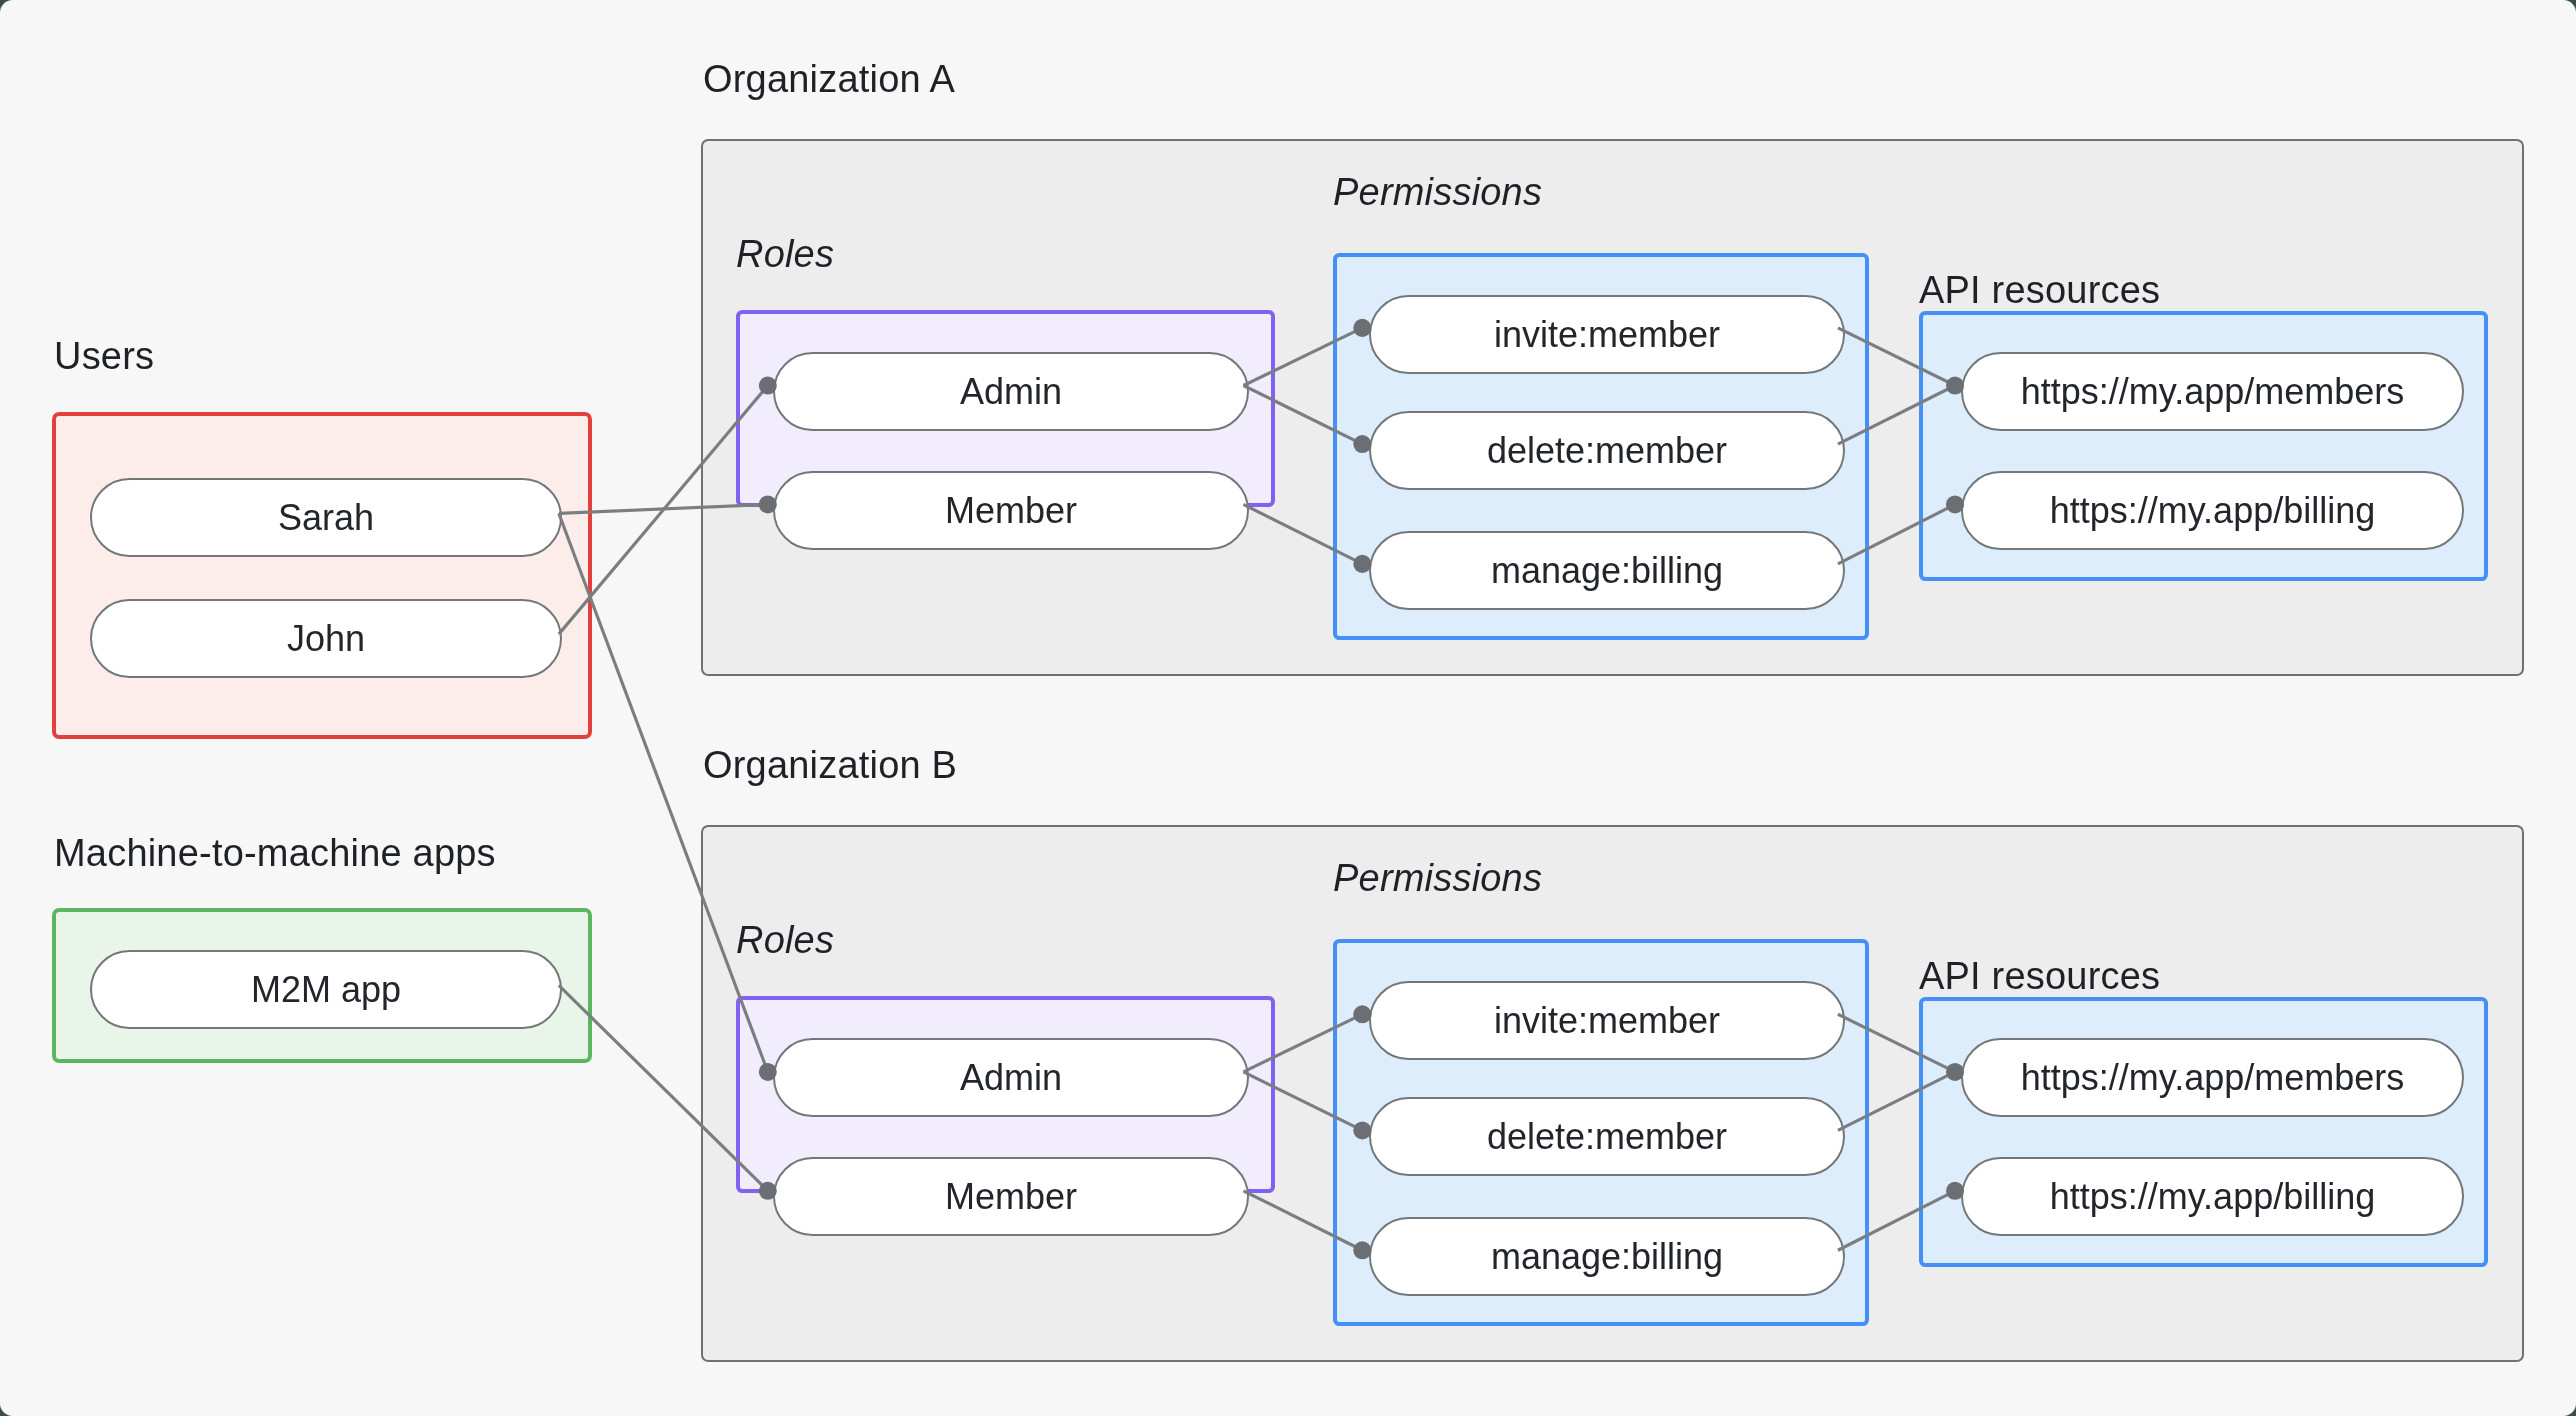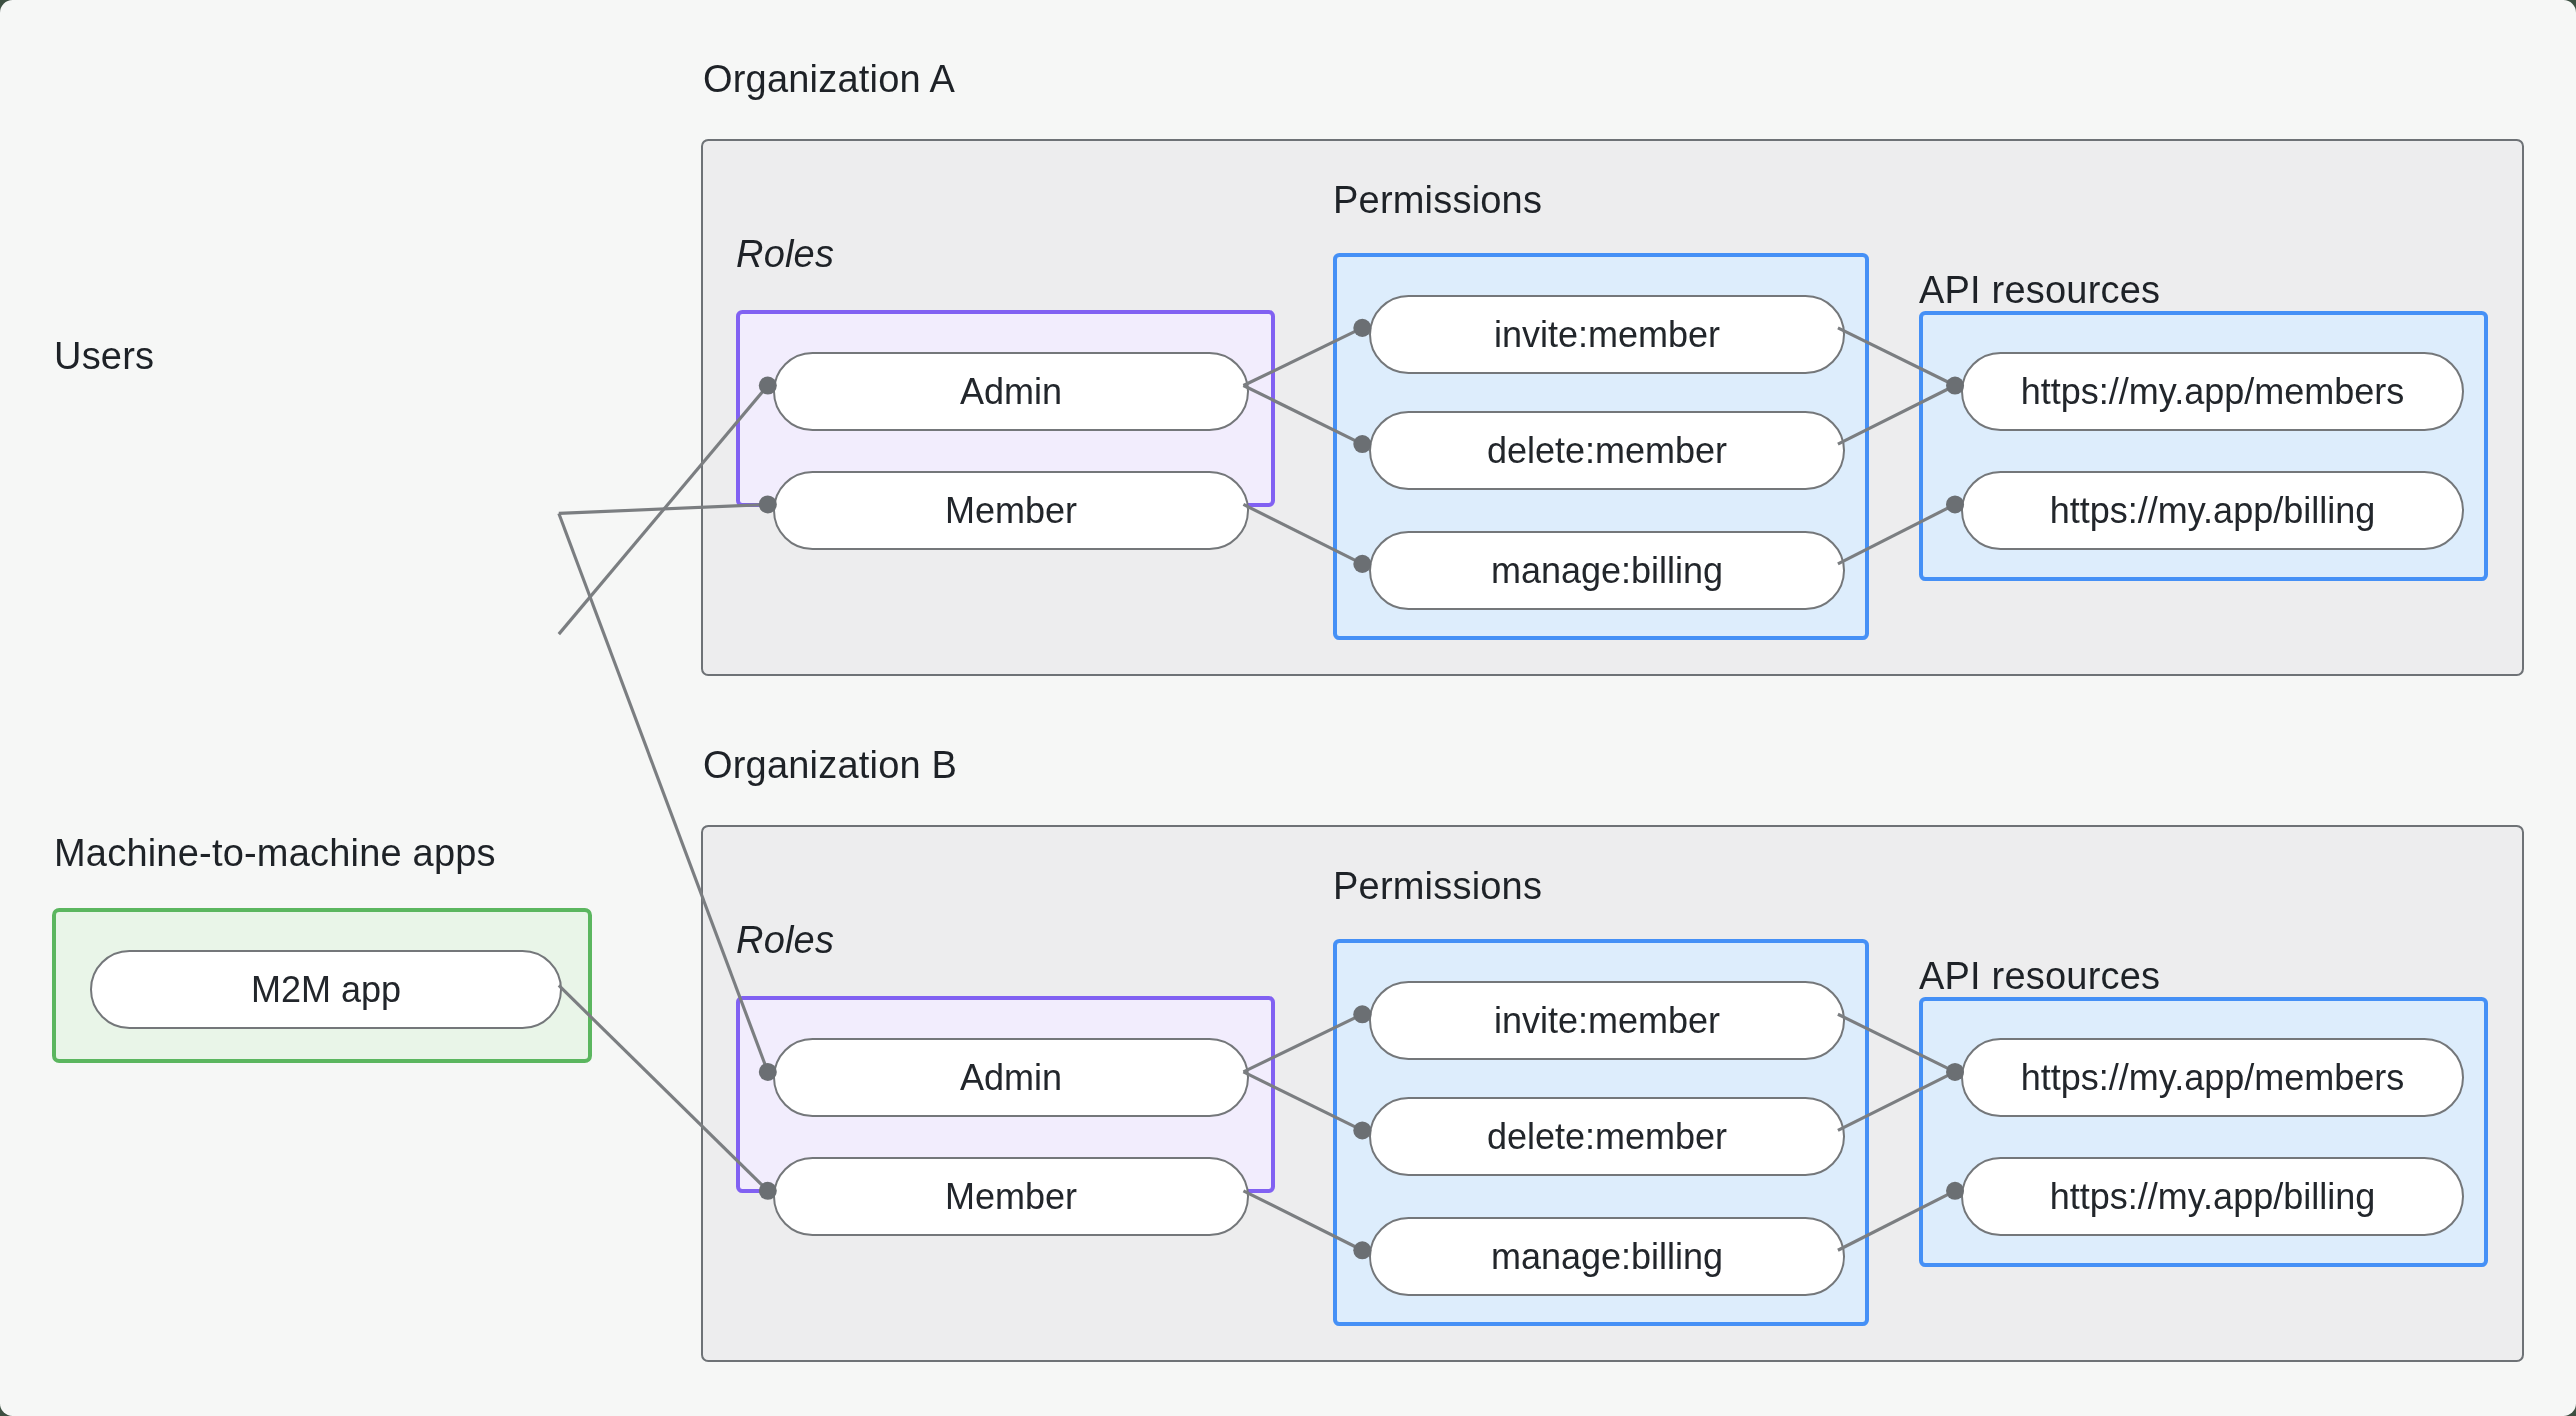--- a/index.html
+++ b/index.html
@@ -59,34 +59,38 @@
     border:2.7px solid #74777a;
     border-radius:40px;
     box-sizing:border-box;
     display:flex;align-items:center;justify-content:center;
     font-size:36px;
     color:#22262b;
     white-space:nowrap;
   }
   .org-title{left:0;top:-81px;}
   .roles-lbl{left:33px;top:94px;font-style:italic;}
-  .perm-lbl{left:630px;top:40px;}
+  .perm-lbl{left:630px;top:32px;font-style:italic;}
   .api-lbl{left:1216px;top:94px;margin-top:36px;}
   .wires{
     position:absolute;left:0;top:0;
     pointer-events:none;
     z-index:5;
   }
 </style>
 </head>
 <body>
 
 <div class="page">
 
   <div class="lbl" style="left:54px;top:337px;">Users</div>
+  <div class="group-box users-box">
+    <div class="pill" style="left:34px;top:62px;width:472px;">Sarah</div>
+    <div class="pill" style="left:34px;top:183px;width:472px;">John</div>
+  </div>
 
   <div class="lbl" style="left:54px;top:834px;">Machine-to-machine apps</div>
   <div class="group-box m2m-box">
     <div class="pill" style="left:34px;top:38px;width:472px;">M2M app</div>
   </div>
 
   <div class="org-box org-a">
     <div class="lbl org-title">Organization A</div>
 
     <div class="lbl roles-lbl">Roles</div>

